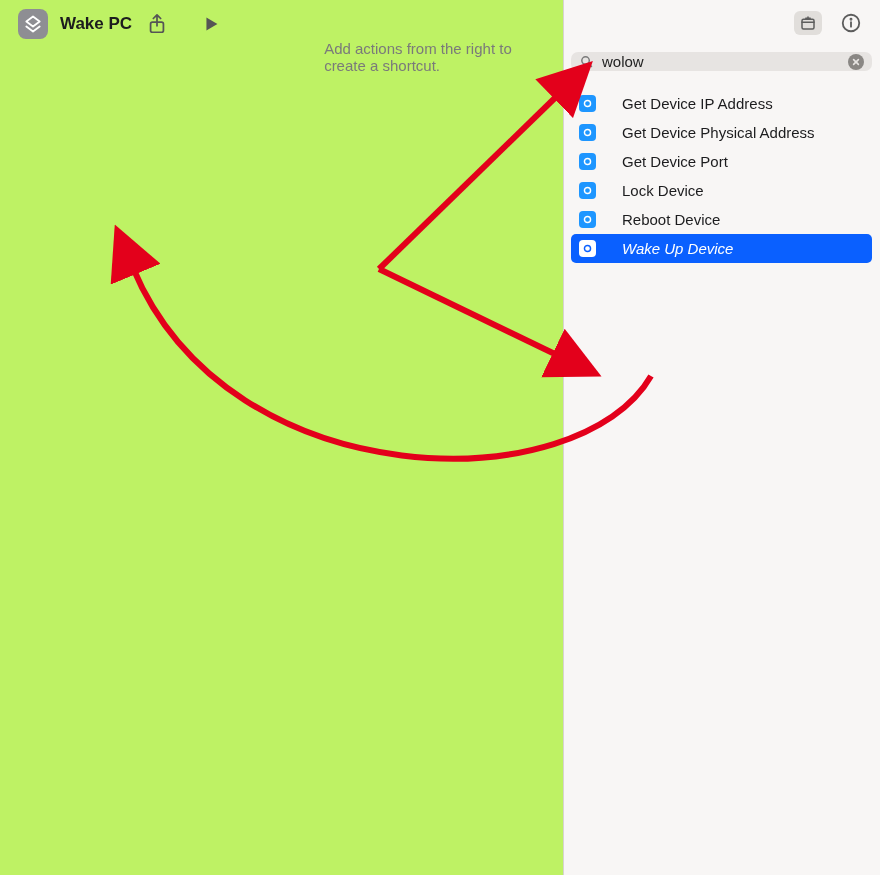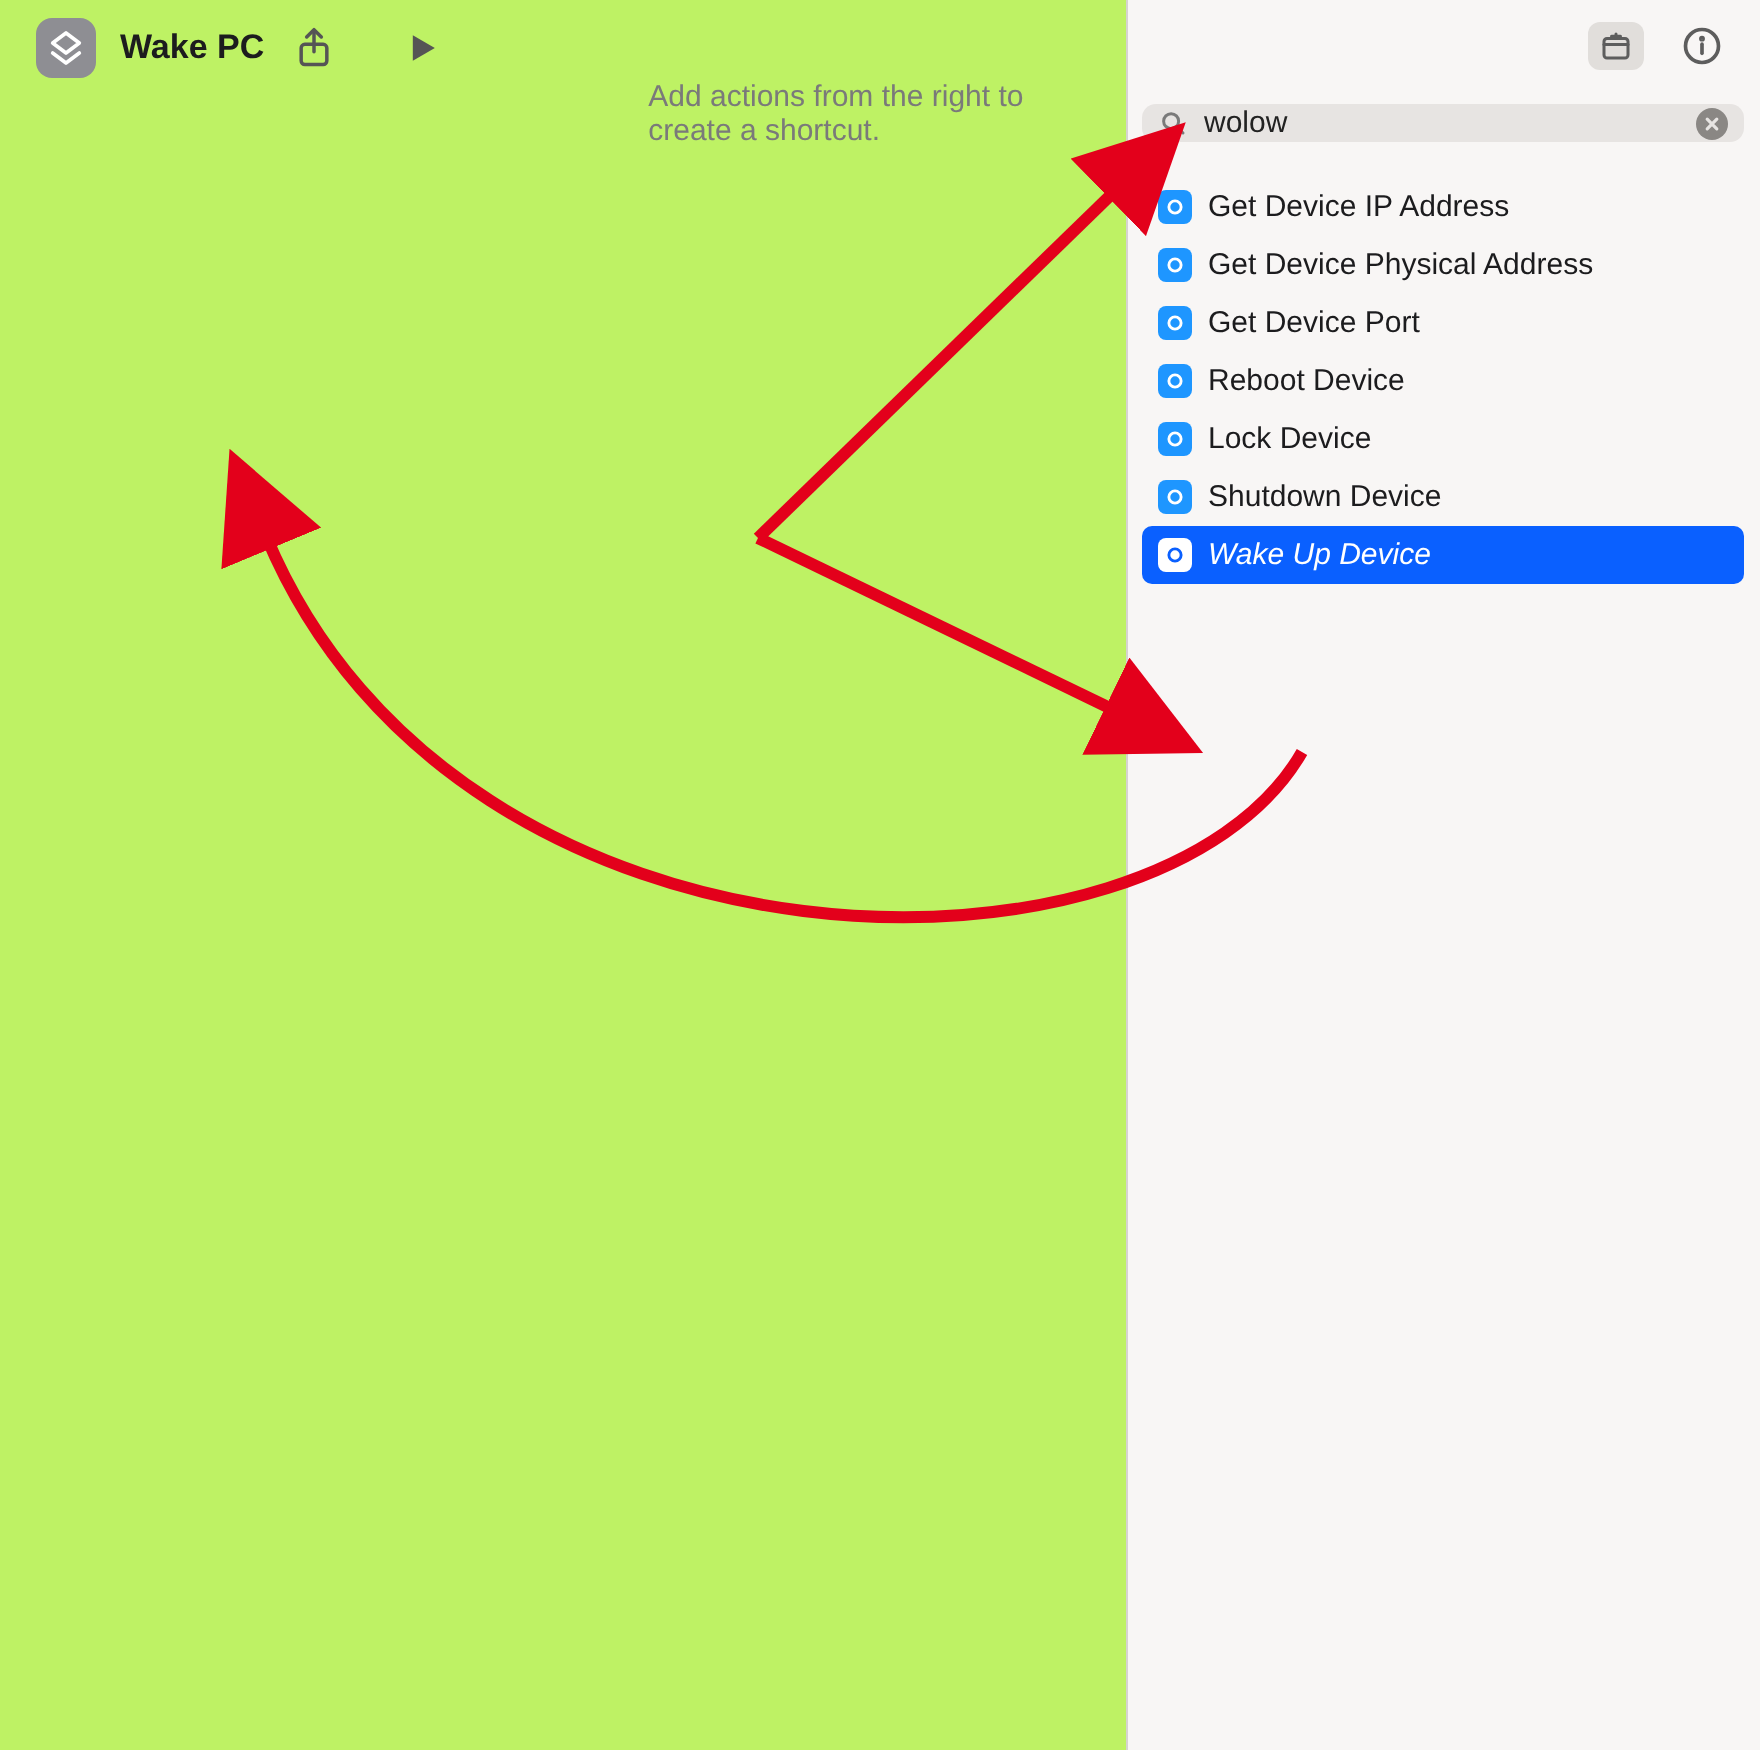--- a/index.html
+++ b/index.html
@@ -164,21 +164,21 @@
       flex-shrink: 0;
     }
     .clear-btn svg { width: 8px; height: 8px; color: #e7e4e2; }
     .results {
       padding: 8px 8px 0 8px;
     }
     .result-row {
       height: 29px;
       display: flex;
       align-items: center;
-      gap: 8px;
+      gap: 26px;
       padding: 0 6px 0 8px;
       border-radius: 5px;
       cursor: pointer;
       font-size: 15px;
       color: #1c1c1e;
     }
     .result-row.selected {
       background: #0a60ff;
       color: #ffffff;
       font-style: italic;
@@ -306,37 +306,29 @@
           </svg>
         </div>
         <span class="action-label">Get Device Port</span>
       </div>
       <div class="result-row">
         <div class="action-icon">
           <svg class="action-icon-inner" viewBox="0 0 10 10">
             <circle cx="5" cy="5" r="3.4" fill="none" stroke="currentColor" stroke-width="1.6"></circle>
           </svg>
         </div>
+        <span class="action-label">Lock Device</span>
+      </div>
+      <div class="result-row">
+        <div class="action-icon">
+          <svg class="action-icon-inner" viewBox="0 0 10 10">
+            <circle cx="5" cy="5" r="3.4" fill="none" stroke="currentColor" stroke-width="1.6"></circle>
+          </svg>
+        </div>
         <span class="action-label">Reboot Device</span>
-      </div>
-      <div class="result-row">
-        <div class="action-icon">
-          <svg class="action-icon-inner" viewBox="0 0 10 10">
-            <circle cx="5" cy="5" r="3.4" fill="none" stroke="currentColor" stroke-width="1.6"></circle>
-          </svg>
-        </div>
-        <span class="action-label">Lock Device</span>
-      </div>
-      <div class="result-row">
-        <div class="action-icon">
-          <svg class="action-icon-inner" viewBox="0 0 10 10">
-            <circle cx="5" cy="5" r="3.4" fill="none" stroke="currentColor" stroke-width="1.6"></circle>
-          </svg>
-        </div>
-        <span class="action-label">Shutdown Device</span>
       </div>
       <div class="result-row selected">
         <div class="action-icon">
           <svg class="action-icon-inner" viewBox="0 0 10 10">
             <circle cx="5" cy="5" r="3.4" fill="none" stroke="currentColor" stroke-width="1.6"></circle>
           </svg>
         </div>
         <span class="action-label">Wake Up Device</span>
       </div>
     </div>

